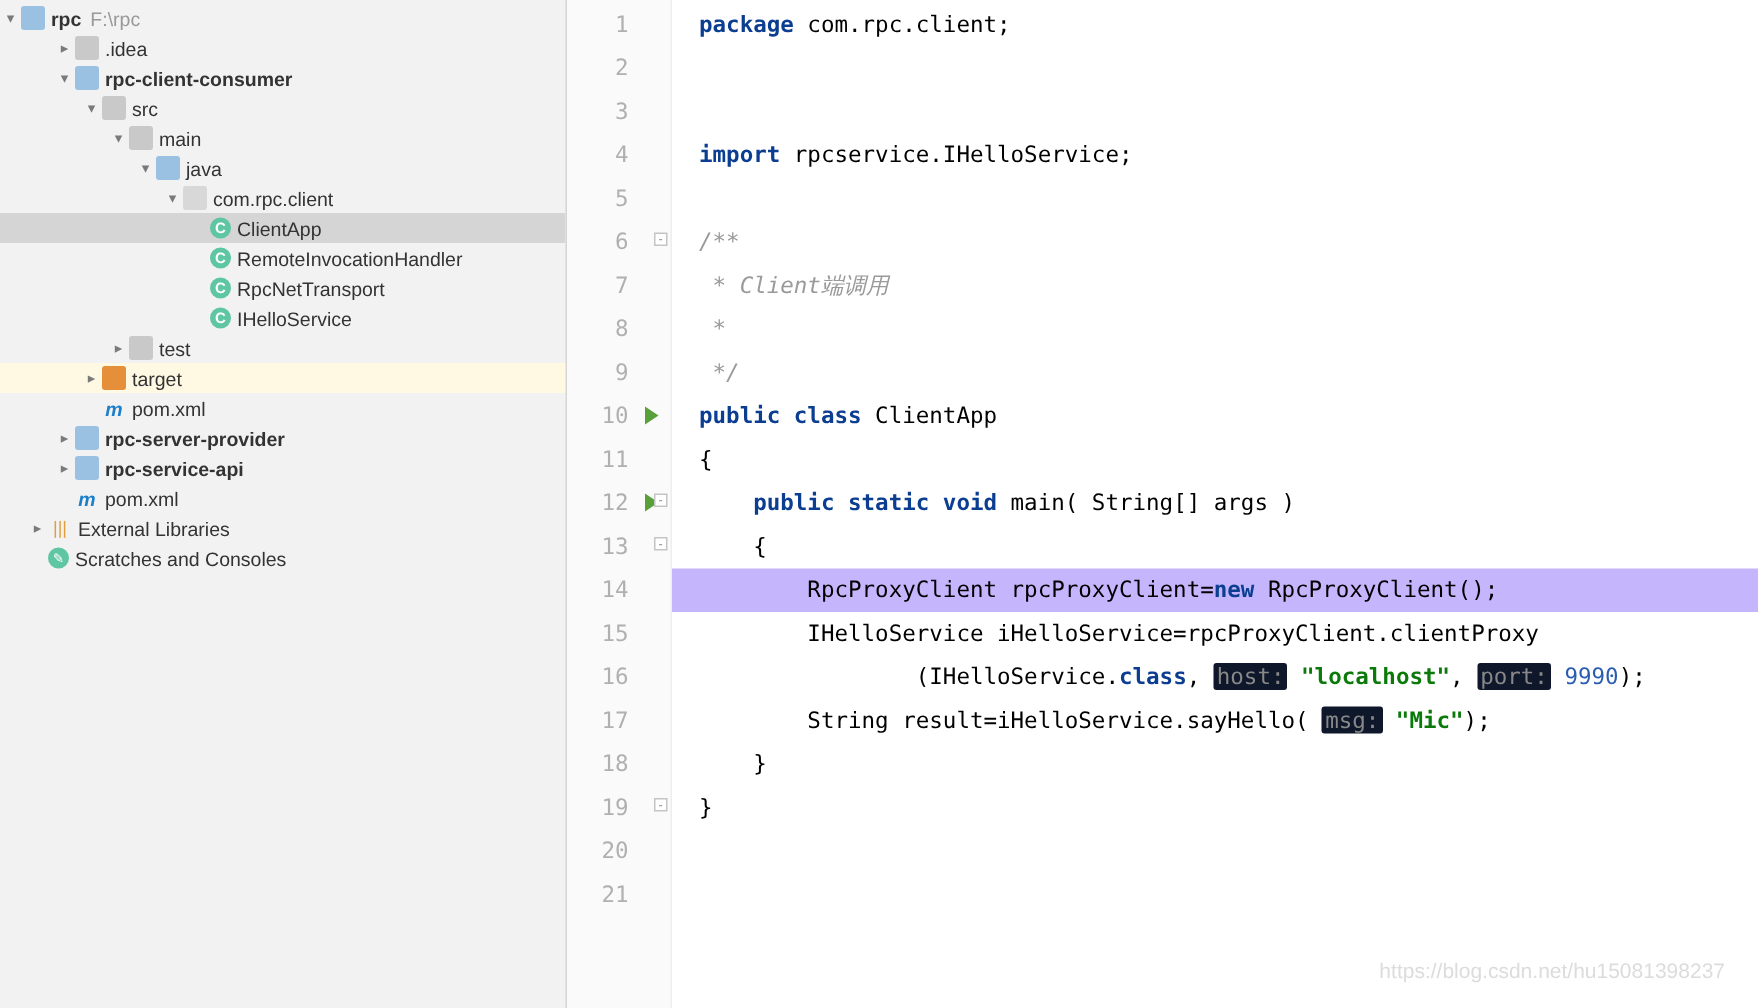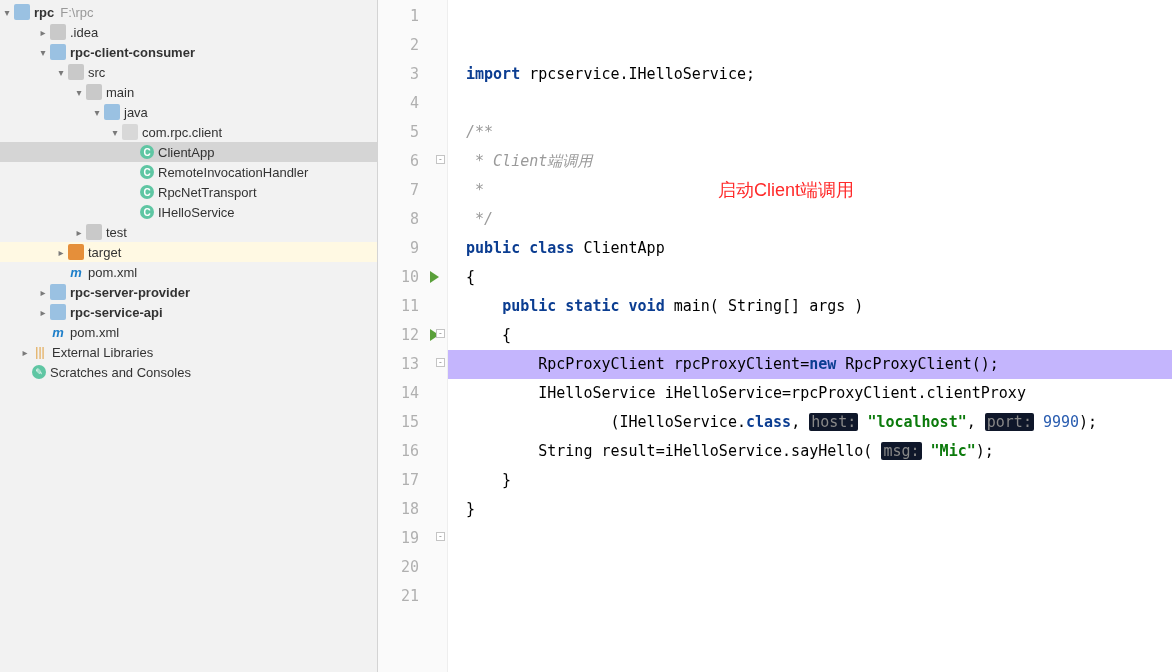--- a/index.html
+++ b/index.html
@@ -275,21 +275,22 @@
       <div class="gutter-line">14</div>
       <div class="gutter-line">15</div>
       <div class="gutter-line">16</div>
       <div class="gutter-line">17</div>
       <div class="gutter-line">18</div>
       <div class="gutter-line">19<span class="fold-mark">-</span></div>
       <div class="gutter-line">20</div>
       <div class="gutter-line">21</div>
     </div>
   <div class="code" id="code">
-    <div class="annotation-float" style="left:270px; top:176px;">启动Client端调用</div>
+    <div class="watermark">https://blog.csdn.net/hu15081398237</div>
+  <div class="cline"><span class="kw">package</span><span> com.rpc.client;</span></div>
       <div class="cline"></div>
       <div class="cline"></div>
       <div class="cline"><span class="kw">import</span><span> rpcservice.IHelloService;</span></div>
       <div class="cline"></div>
       <div class="cline"><span class="com">/**</span></div>
       <div class="cline"><span class="com"> * Client端调用</span></div>
       <div class="cline"><span class="com"> *</span></div>
       <div class="cline"><span class="com"> */</span></div>
       <div class="cline"><span class="kw">public class</span><span> ClientApp</span></div>
       <div class="cline"><span>{</span></div>

